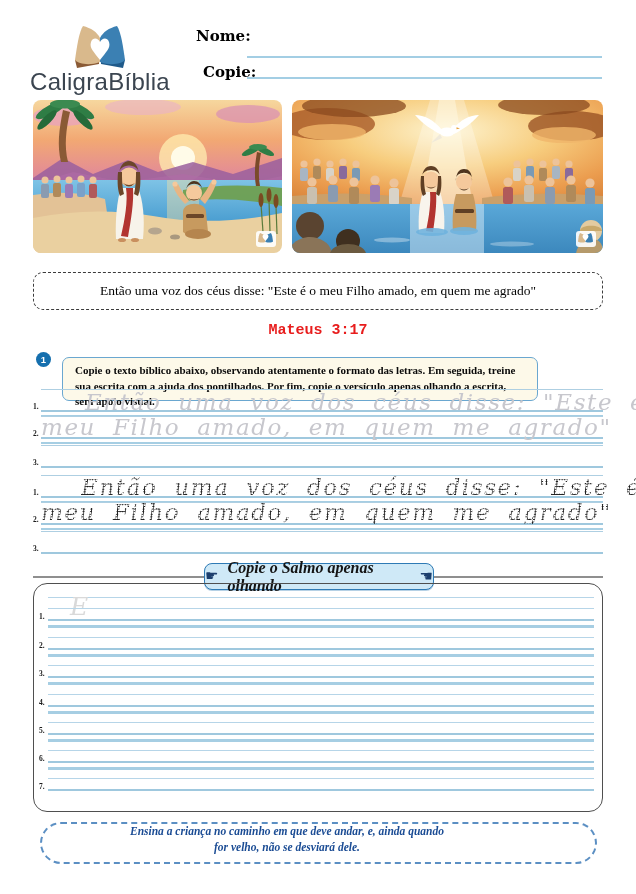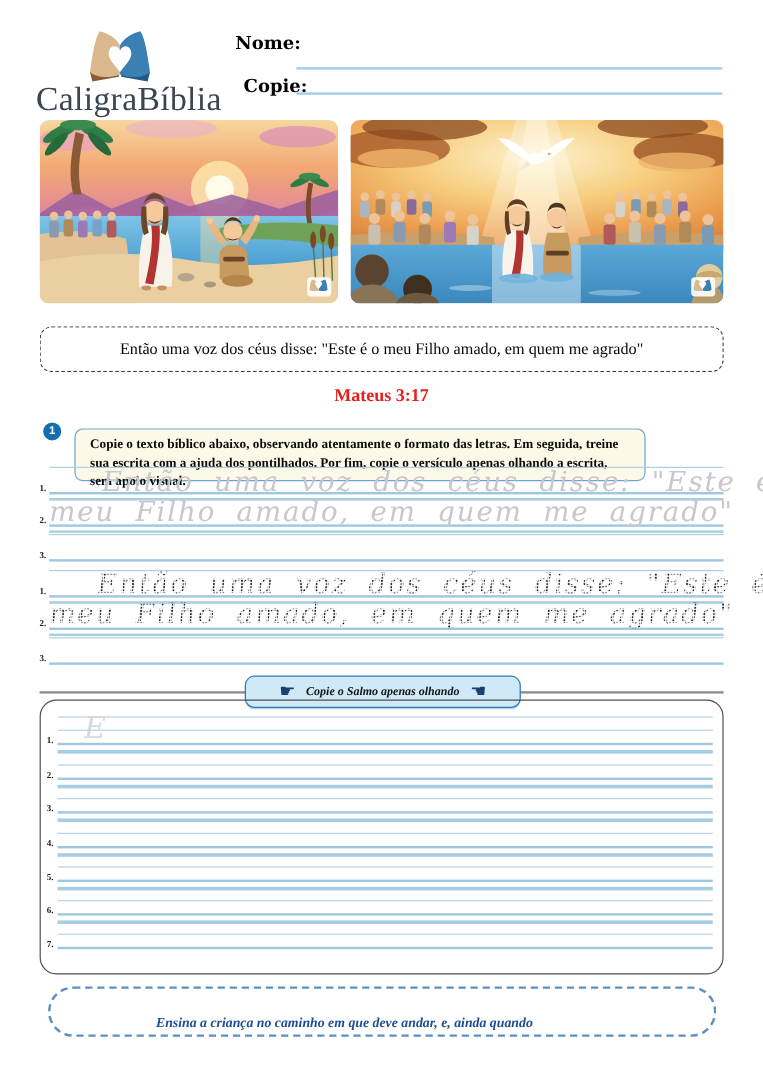--- a/index.html
+++ b/index.html
@@ -5,21 +5,21 @@
   * { margin:0; padding:0; box-sizing:border-box; }
   html,body { background:#ffffff; }
   body {
     width:636px; height:894px; position:relative; overflow:hidden;
     font-family:"Liberation Serif", serif; color:#111;
   }
   
   .logo-wrap { position:absolute; left:30px; top:22px; width:140px; text-align:center; }
   .logo-mark { display:block; margin:0 auto; }
   .brand-name {
-    font-family:Liberation Serif, serif; font-size:28px; color:#3b4550;
+    font-family:Liberation Sans, sans-serif; font-size:24px; color:#3b4550;
     letter-spacing:.3px; margin-top:-4px; white-space:nowrap;
   }
   .field-label { font-weight:bold; font-size:15px; color:#000; font-family:"DejaVu Serif", serif;}
   .nome-line { left:247px; top:56px; width:355px; position:absolute;}
   .data-line { left:247px; top:77px; width:355px; position:absolute;}
   .nome-label { position:absolute; left:196px; top:27px; }
   .data-label { position:absolute; left:203px; top:63px; }
   .hline2 { height:2px; background:#a3cee4; }
 
   
@@ -30,21 +30,21 @@
 
   
   .verse-box {
     position:absolute; left:33px; top:272px; width:570px; height:38px;
     border:1.6px dashed #3c3c3c; border-radius:10px;
     display:flex; align-items:center; justify-content:center;
   }
   .verse-text { font-size:13.5px; color:#050505; }
   .verse-ref {
     position:absolute; left:0; top:322px; width:636px; text-align:center;
-    color:#e81d1d; font-weight:bold; font-size:15px; font-family:Liberation Serif, serif;
+    color:#e81d1d; font-weight:bold; font-size:15px; font-family:Liberation Mono, monospace;
   }
 
   
   .step-badge {
     position:absolute; left:36px; top:352px; width:15px; height:15px; border-radius:50%;
     background:#156fae; color:#fff; font-size:9.5px; font-weight:bold;
     display:flex; align-items:center; justify-content:center;
     font-family:"Liberation Sans", sans-serif;
   }
   .instruction-box {
@@ -83,21 +83,21 @@
 
   
   .salmo-rule { position:absolute; left:33px; top:576px; width:570px; height:1.6px; background:#8f8f8f; }
   .salmo-pill {
     position:absolute; left:204px; top:563px; width:230px; height:27px;
     background:#cfe9f7; border:1.8px solid #2e7ab5; border-radius:8px;
     display:flex; align-items:center; justify-content:center; gap:9px;
     box-shadow:0 1px 0 rgba(46,122,181,.35);
   }
   .hand-icon { color:#1d3f6e; font-size:15px; line-height:1; font-family:"DejaVu Sans", sans-serif; }
-  .salmo-title { font-size:10px; font-style:italic; font-weight:bold; color:#141414; }
+  .salmo-title { font-size:16px; font-style:italic; font-weight:bold; color:#141414; }
 
   
   .copy-box {
     position:absolute; left:33px; top:583px; width:570px; height:229px;
     border:1.6px solid #4f4f4f; border-radius:14px;
   }
   .copy-asc { position:absolute; left:14px; right:8px; top:13px; height:1px; background:#b6d5e8; }
   .hint-letter {
     position:absolute; left:36px; top:8px; font-family:"DejaVu Serif", serif; font-style:italic;
     font-size:25px; color:#d9d9d9;
@@ -107,21 +107,21 @@
   .c-base { position:absolute; left:14px; right:8px; top:11px; height:1.8px; background:#9fc8de; }
   .c-desc { position:absolute; left:14px; right:8px; top:17px; height:2.6px; background:#a6cee3; }
   .c-num {
     position:absolute; left:5px; top:4px; font-size:7.5px; font-weight:bold; color:#1a1a1a;
   }
 
   
   .footer-box {
     position:absolute; left:40px; top:822px; width:557px; height:42px;
     border:2px dashed #5b8fc3; border-radius:21px;
-    display:flex; align-items:flex-end;
+    display:flex; align-items:flex-start;
   }
   .footer-quote {
     flex:0 0 auto; width:380px; margin-left:55px; text-align:center;
     color:#1b4c94; font-weight:bold; font-style:italic; font-size:11.5px; line-height:1.35;
   }
   .footer-ref-wrap { flex:0 0 auto; width:110px; text-align:center; margin-left:2px; }
   .footer-ref { color:#1b4c94; font-weight:bold; font-style:italic; font-size:11px; }
   .footer-ver { color:#2f9e43; font-weight:bold; font-style:italic; font-size:7.5px; margin-top:1px; }
 </style>
 </head>
@@ -456,14 +456,15 @@
   <div class="c-row" style="top:194px">
     <div class="c-top"></div>
     <span class="c-num">7.</span>
     <div class="c-base"></div>
   </div>
 </div>
 
 <div class="footer-box">
   <div class="footer-quote">
     <div>Ensina a criança no caminho em que deve andar, e, ainda quando</div>
+    <div>for velho, não se desviará dele.</div>
   </div>
 </div>
 
 </body></html>

